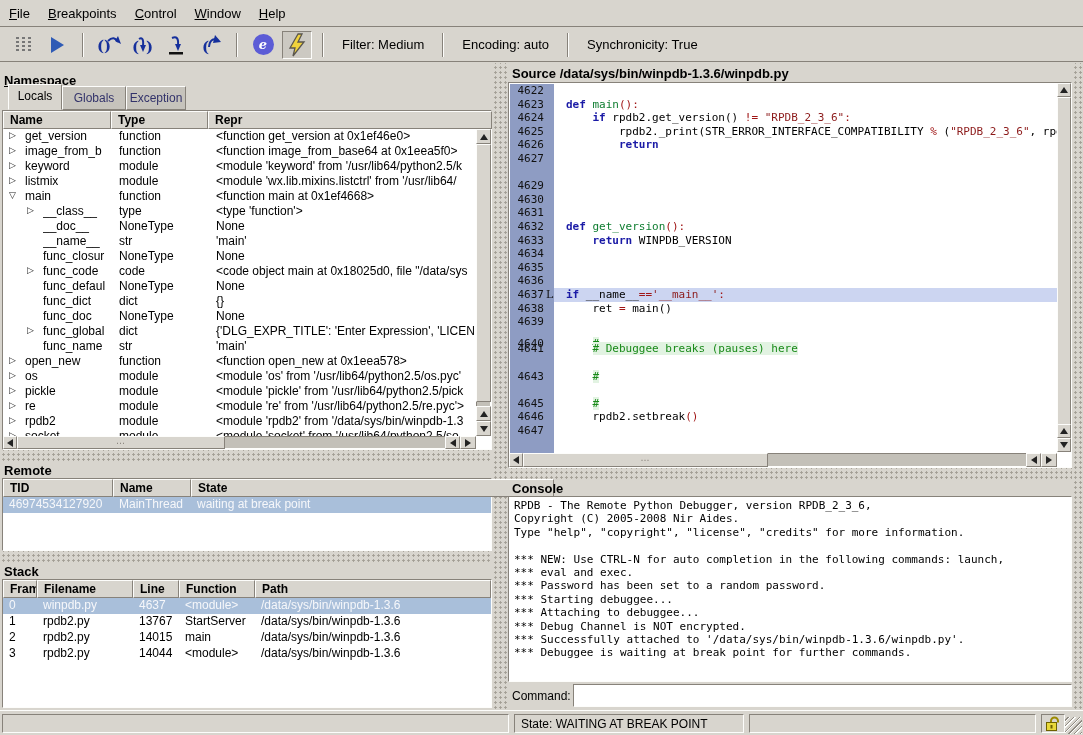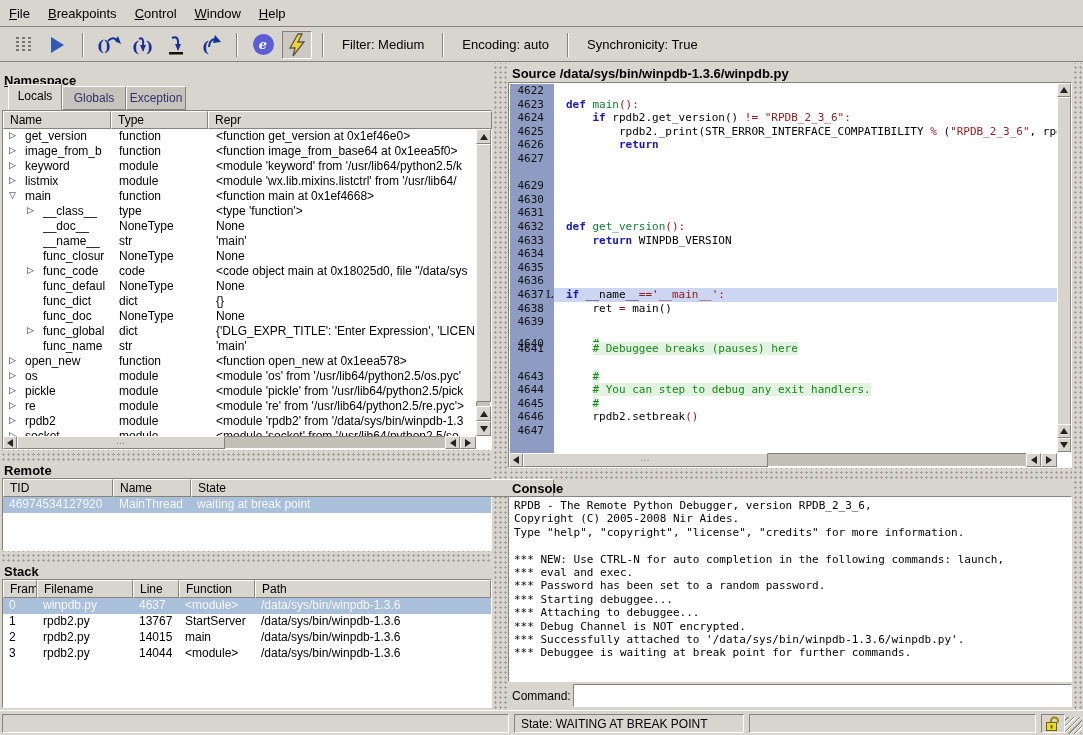--- a/index.html
+++ b/index.html
@@ -21,21 +21,21 @@
   .tb-label { font-size:13px; color:#000; padding:0 10px; }
   .icon-pause { display:flex; gap:3px; }
   .icon-pause i { display:block; width:3px; height:16px; background:repeating-linear-gradient(to bottom,#777 0 2px,transparent 2px 4px); }
   .icon-play { width:0; height:0; border-left:13px solid #2f5bb5; border-top:8px solid transparent; border-bottom:8px solid transparent; }
   .icon-e { width:21px; height:21px; border-radius:50%; background:var(--e-bg); color:#fff; font:italic bold 13px "DejaVu Serif",serif; display:flex; align-items:center; justify-content:center; }
 
   
   .panel-title { position:absolute; font-size:13px; font-weight:bold; color:#000; }
 
   
-  .thead { position:absolute; display:flex; }
+  .thead { position:absolute; display:flex;font-weight:bold; }
   .th { height:18px; background:var(--window-bg); border:1px solid; border-color:var(--border-light) var(--border-dark) var(--border-dark) var(--border-light); font-size:12px; padding:1px 0 0 6px; white-space:nowrap; overflow:hidden; }
   .tbody { position:absolute; overflow:hidden; }
   .trow { position:absolute; left:0; width:100%; height:15px; font-size:12px; white-space:nowrap; }
   .trow.sel { background:var(--sel-bg); color:var(--sel-text); }
   .cell { position:absolute; top:0; white-space:nowrap; overflow:hidden; }
   .tree-arrow { position:absolute; top:1px; font-size:9px; color:#222; }
 
   
   .sb-btn { position:absolute; background:var(--window-bg); border:1px solid; border-color:var(--border-light) var(--border-dark) var(--border-dark) var(--border-light); display:flex; align-items:center; justify-content:center; }
   .sb-thumb { position:absolute; background:var(--window-bg); border:1px solid; border-color:var(--border-light) var(--border-dark) var(--border-dark) var(--border-light); }
@@ -394,21 +394,20 @@
         <div class="src-line" style="top: 149.6px;"><span class="src-num">4633</span><span class="src-code"><span class="tok-pl">    </span><span class="tok-kw">return</span><span class="tok-pl"> WINPDB_VERSION</span></span></div>
         <div class="src-line" style="top: 163.2px;"><span class="src-num">4634</span><span class="src-code"></span></div>
         <div class="src-line" style="top: 176.8px;"><span class="src-num">4635</span><span class="src-code"></span></div>
         <div class="src-line" style="top: 190.4px;"><span class="src-num">4636</span><span class="src-code"></span></div>
         <div class="src-line cur" style="top: 204px;"><span class="src-num">4637</span><span class="src-mark">L</span><span class="src-code"><span class="tok-kw">if</span><span class="tok-pl"> __name__</span><span class="tok-op">==</span><span class="tok-st">'__main__'</span><span class="tok-op">:</span></span></div>
         <div class="src-line" style="top: 217.6px;"><span class="src-num">4638</span><span class="src-code"><span class="tok-pl">    ret </span><span class="tok-op">= </span><span class="tok-pl">main()</span></span></div>
         <div class="src-line" style="top: 231.2px;"><span class="src-num">4639</span><span class="src-code"></span></div>
         <div class="src-line" style="top: 253px;"><span class="src-num">4640</span><span class="src-code"><span class="tok-pl">    </span><span class="tok-cm">#</span></span></div>
         <div class="src-line" style="top: 258.4px;"><span class="src-num">4641</span><span class="src-code"><span class="tok-pl">    </span><span class="tok-cm"># Debuggee breaks (pauses) here</span></span></div>
         <div class="src-line" style="top: 285.6px;"><span class="src-num">4643</span><span class="src-code"><span class="tok-pl">    </span><span class="tok-cm">#</span></span></div>
-        <div class="src-line" style="top: 299.2px;"><span class="src-num">4644</span><span class="src-code"><span class="tok-pl">    </span><span class="tok-cm"># You can step to debug any exit handlers.</span></span></div>
         <div class="src-line" style="top: 312.8px;"><span class="src-num">4645</span><span class="src-code"><span class="tok-pl">    </span><span class="tok-cm">#</span></span></div>
         <div class="src-line" style="top: 326.4px; padding-left: 38px;"><span class="src-num">4646</span><span class="src-code"><span class="tok-pl">    rpdb2.setbreak</span><span class="tok-pu">()</span></span></div>
         <div class="src-line" style="top: 340px;"><span class="src-num">4647</span><span class="src-code"></span></div>
         <div class="src-line" style="top: 353.6px;"><span class="src-num">4648</span><span class="src-code"></span></div>
       </div>
   </div>
 
   <div>
     <div class="sb-track" style="left:1057px; top:83px; width:14px; height:369px;"></div>
     <div class="sb-btn" style="left:1057px; top:83px; width:14px; height:14px;">

